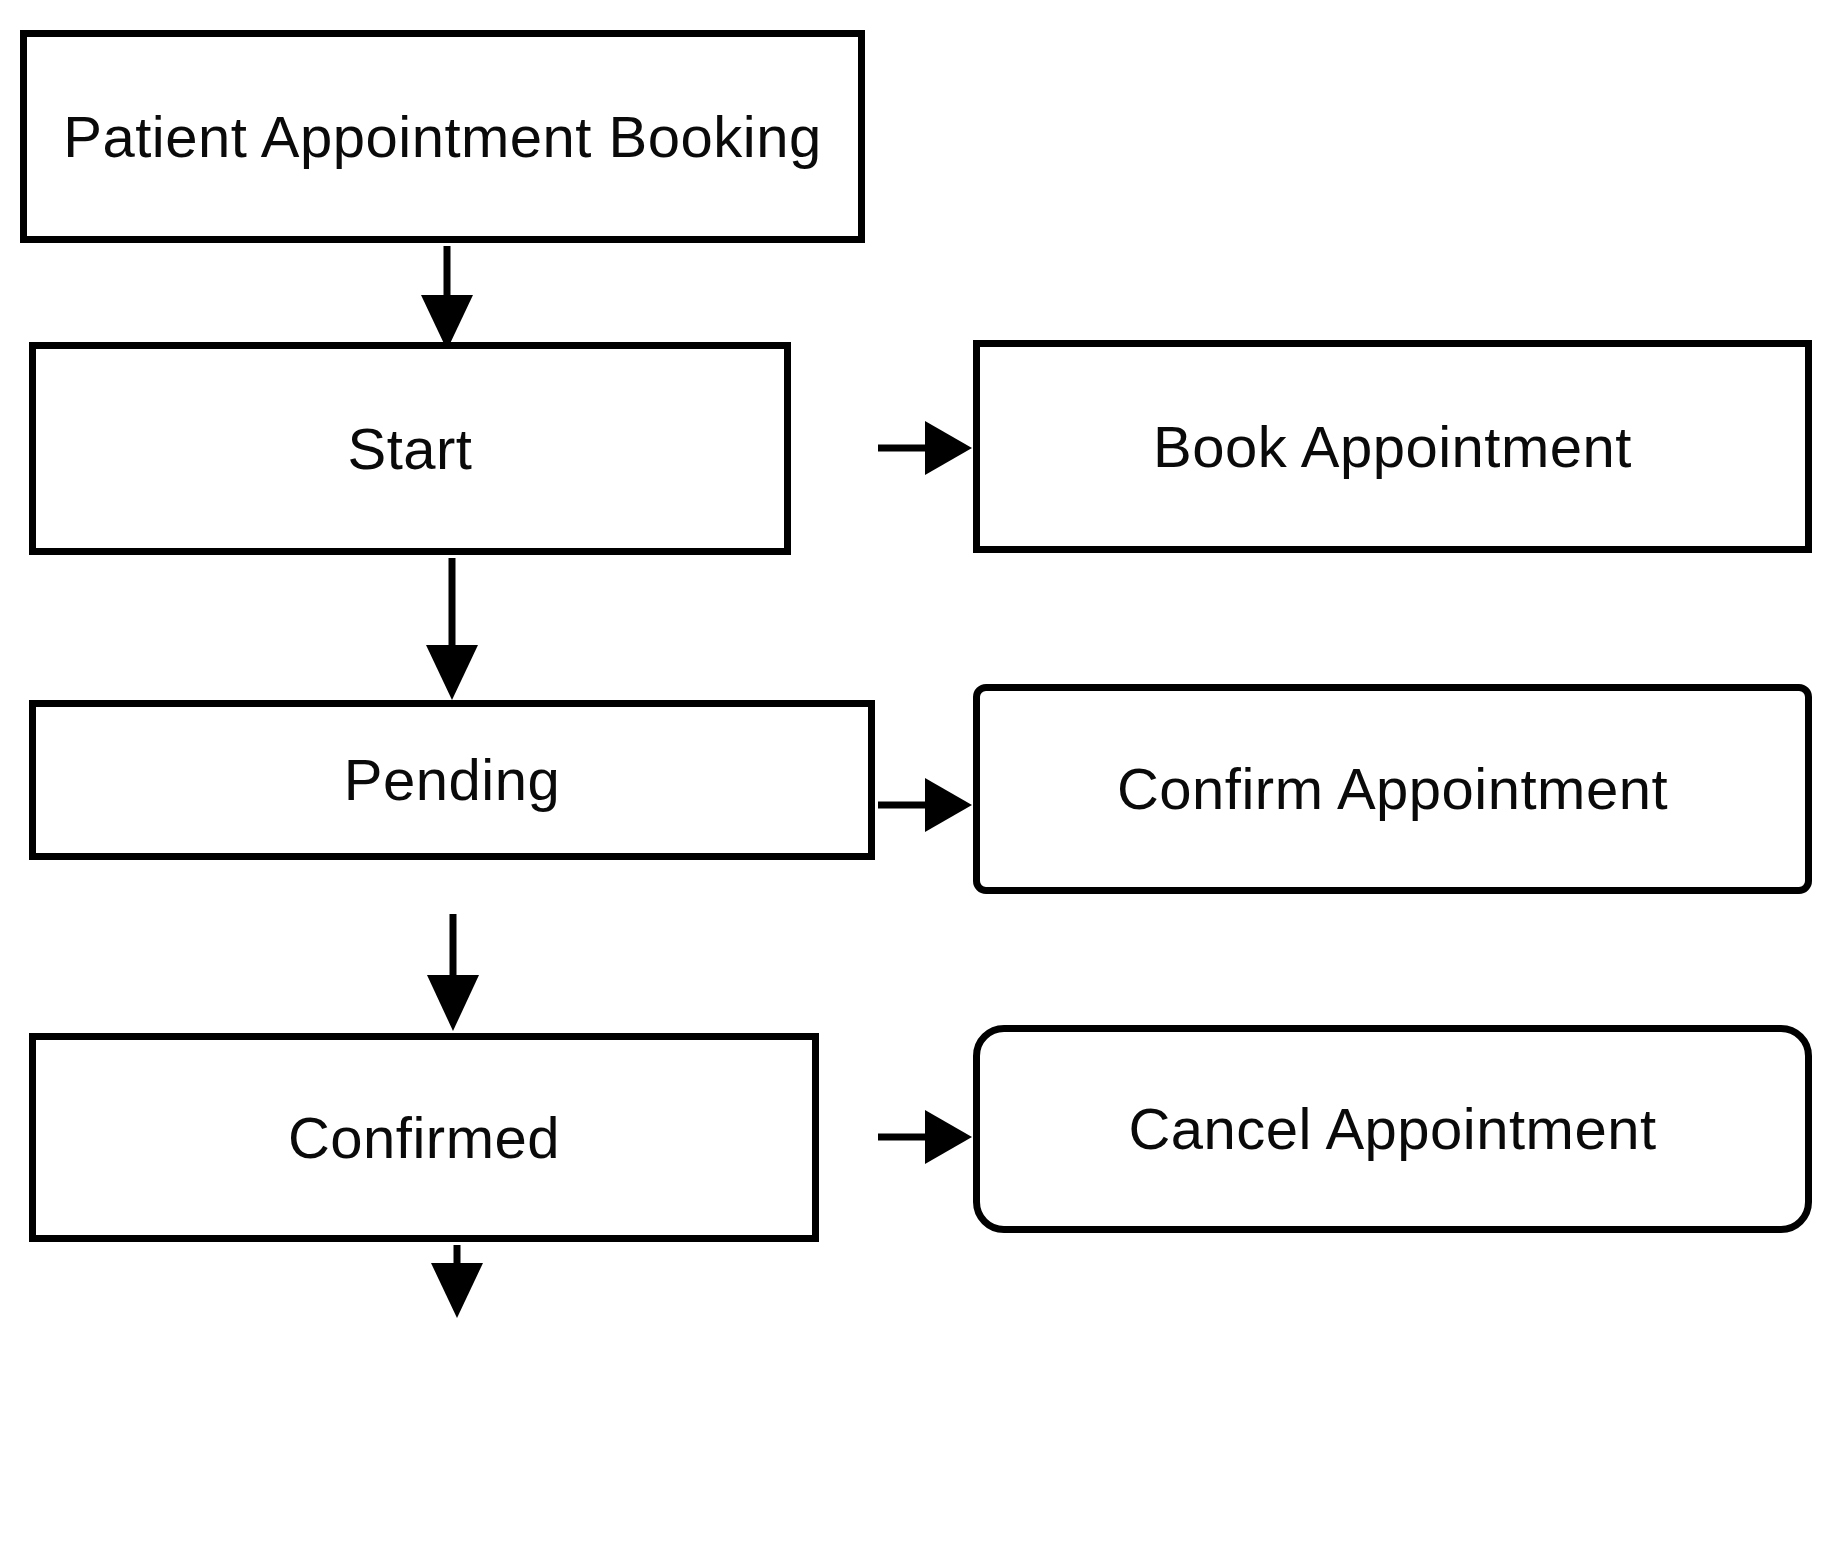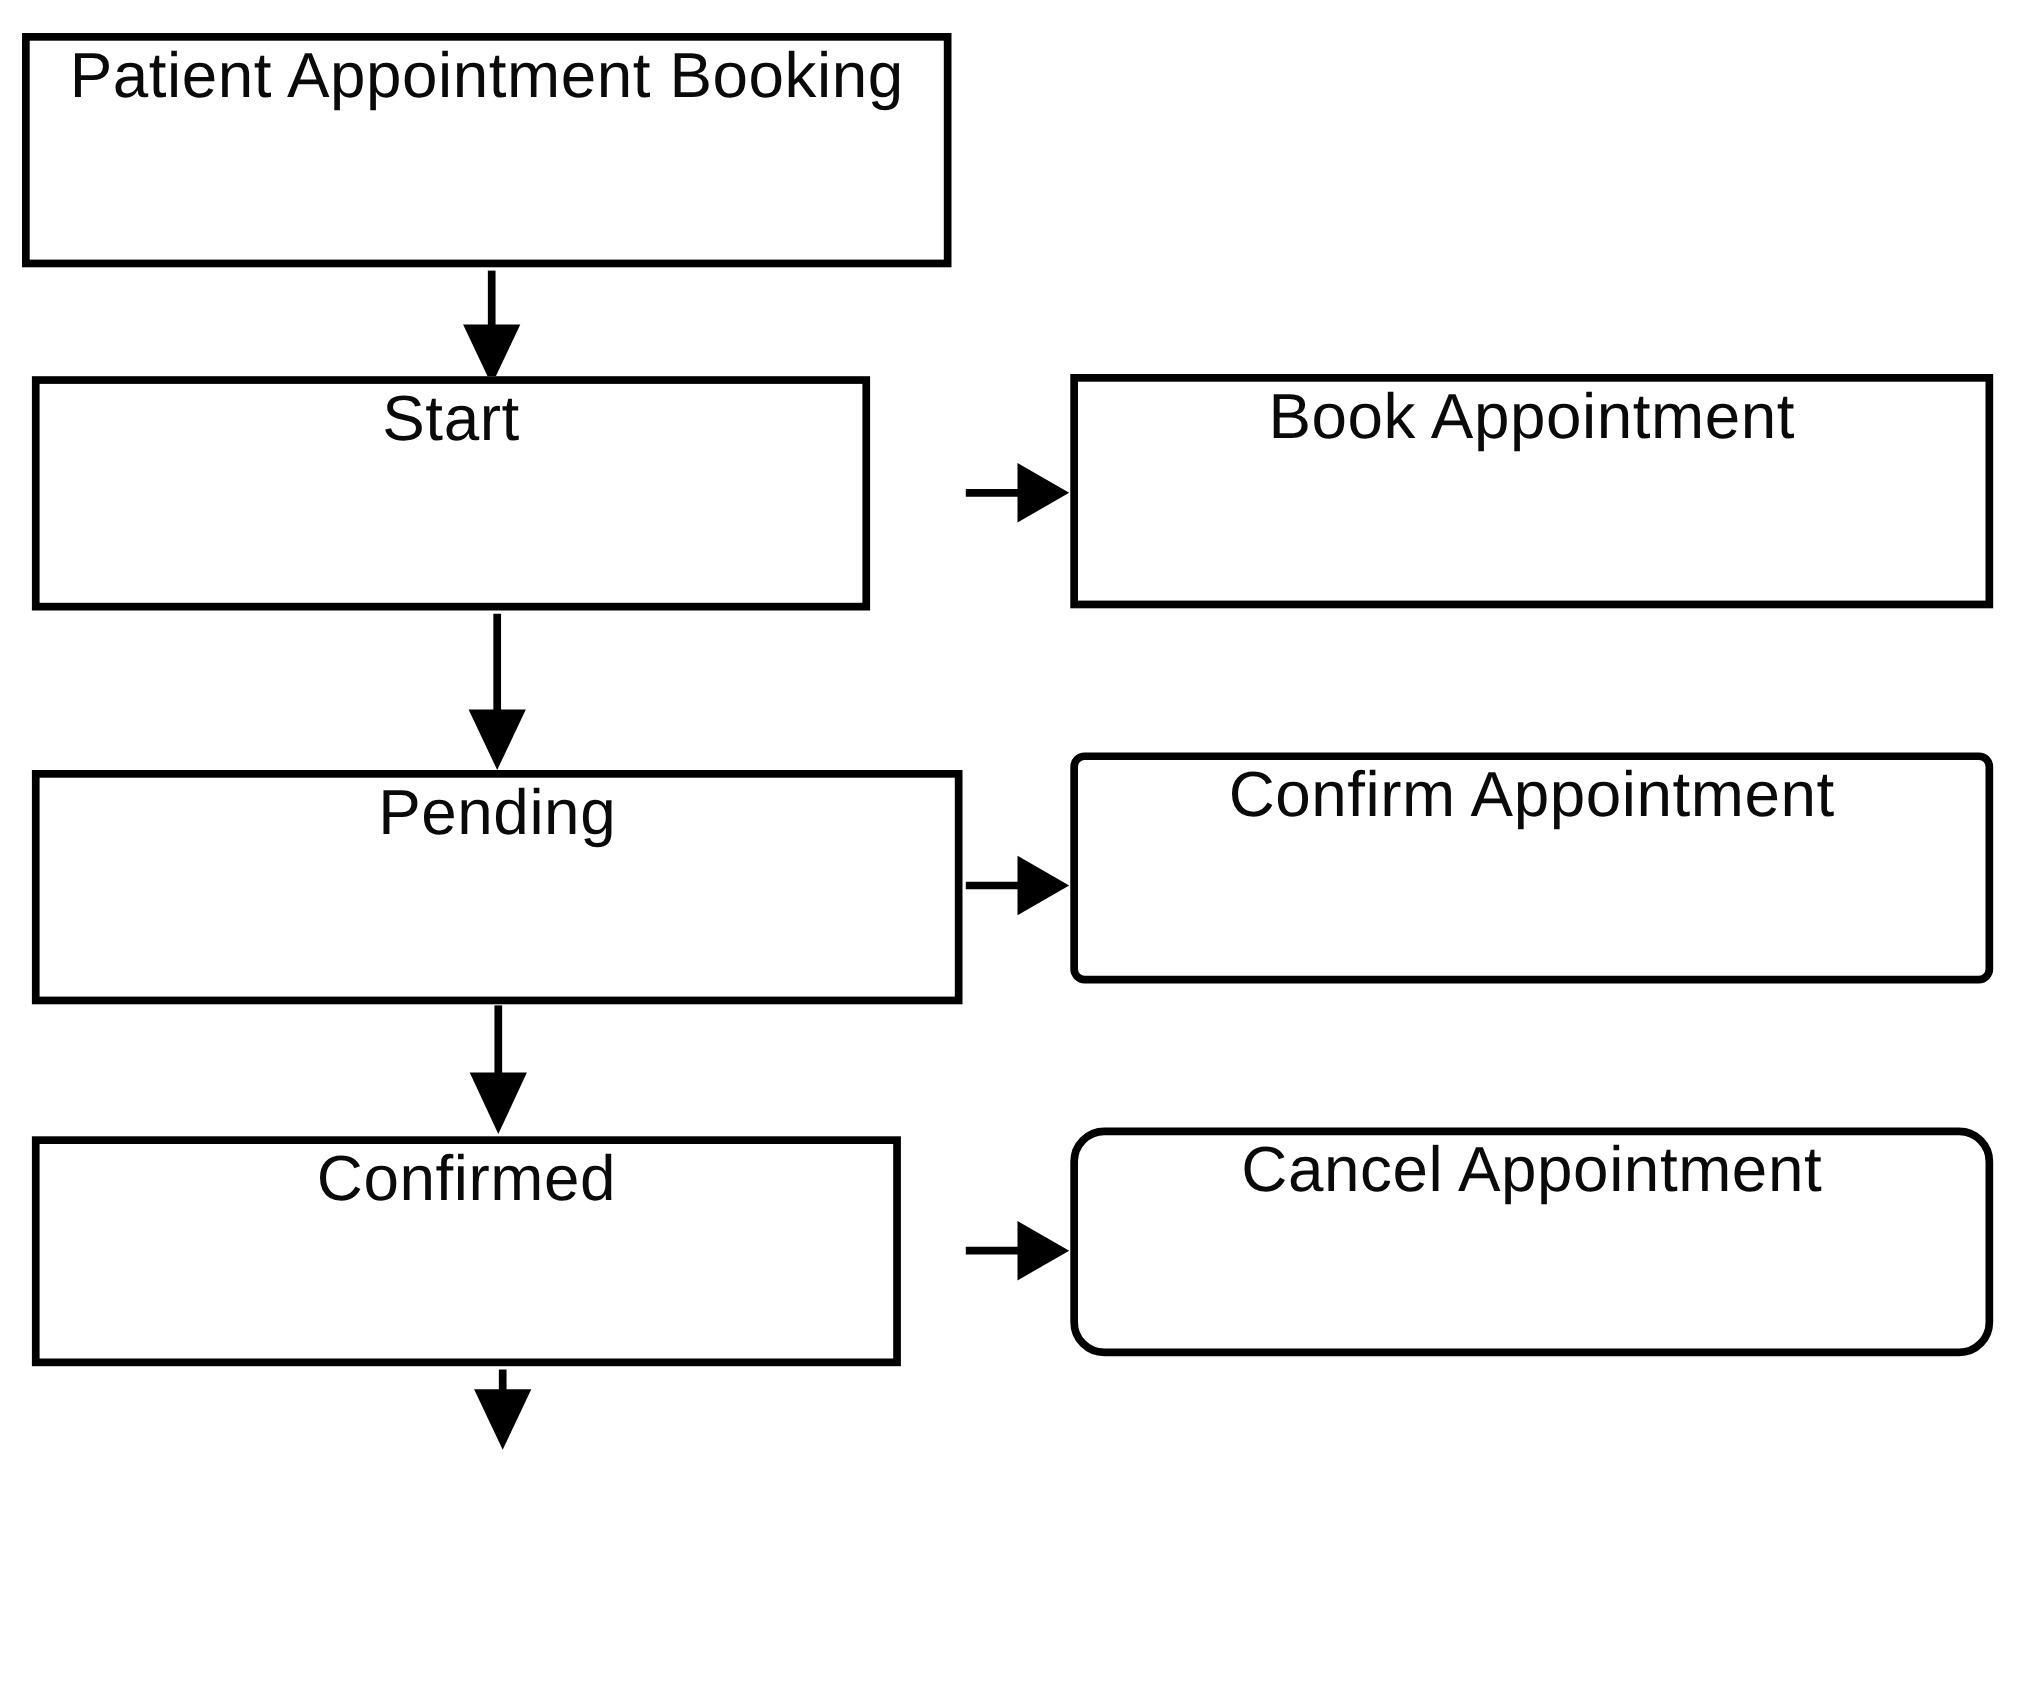--- a/index.html
+++ b/index.html
@@ -14,31 +14,32 @@
     background: #ffffff;
     font-family: "Liberation Sans", sans-serif;
     overflow: hidden;
   }
   .node {
     position: absolute;
     box-sizing: border-box;
     border: 7px solid #000000;
     background: #ffffff;
     display: flex;
+    align-items: center;
     justify-content: center;
     text-align: center;
     font-size: 58px;
     line-height: 1.1;
     color: #0a0a0a;
     letter-spacing: 0.5px;
   }
   
   .node-title     { left: 20px;  top: 30px;   width: 845px; height: 213px; }
   .node-start     { left: 29px;  top: 342px;  width: 762px; height: 213px; }
-  .node-pending   { left: 29px;  top: 700px;  width: 846px; height: 213px; }
+  .node-pending   { left: 29px;  top: 700px;  width: 846px; height: 160px; }
   .node-confirmed { left: 29px;  top: 1033px; width: 790px; height: 209px; }
   .node-canceled  { left: 29px;  top: 1316px; width: 846px; height: 211px; }
   
   .node-book      { left: 973px; top: 340px;  width: 839px; height: 213px; }
   .node-confirm   { left: 973px; top: 684px;  width: 839px; height: 210px; border-radius: 13px; }
   .node-cancel    { left: 973px; top: 1025px; width: 839px; height: 208px; border-radius: 31px; }
 
   .connector-layer {
     position: absolute;
     left: 0;

